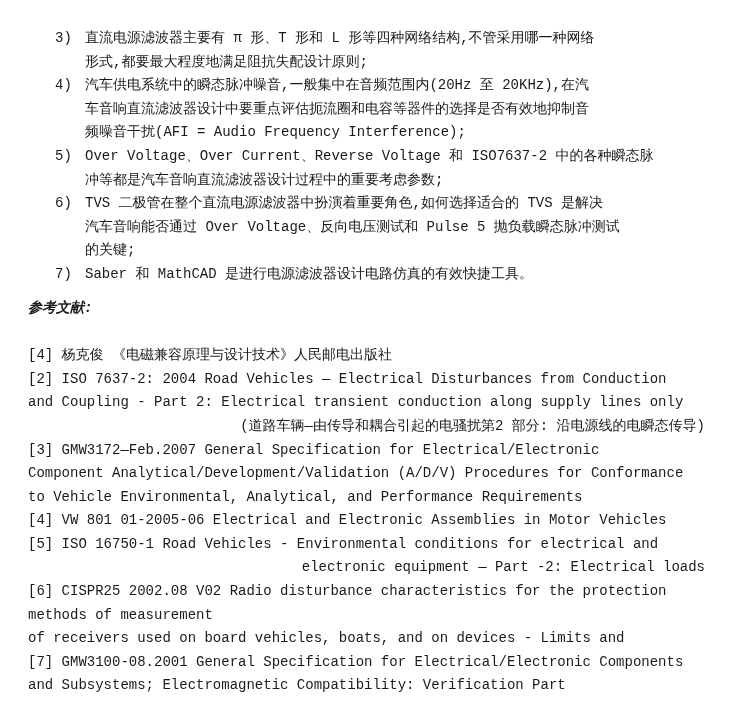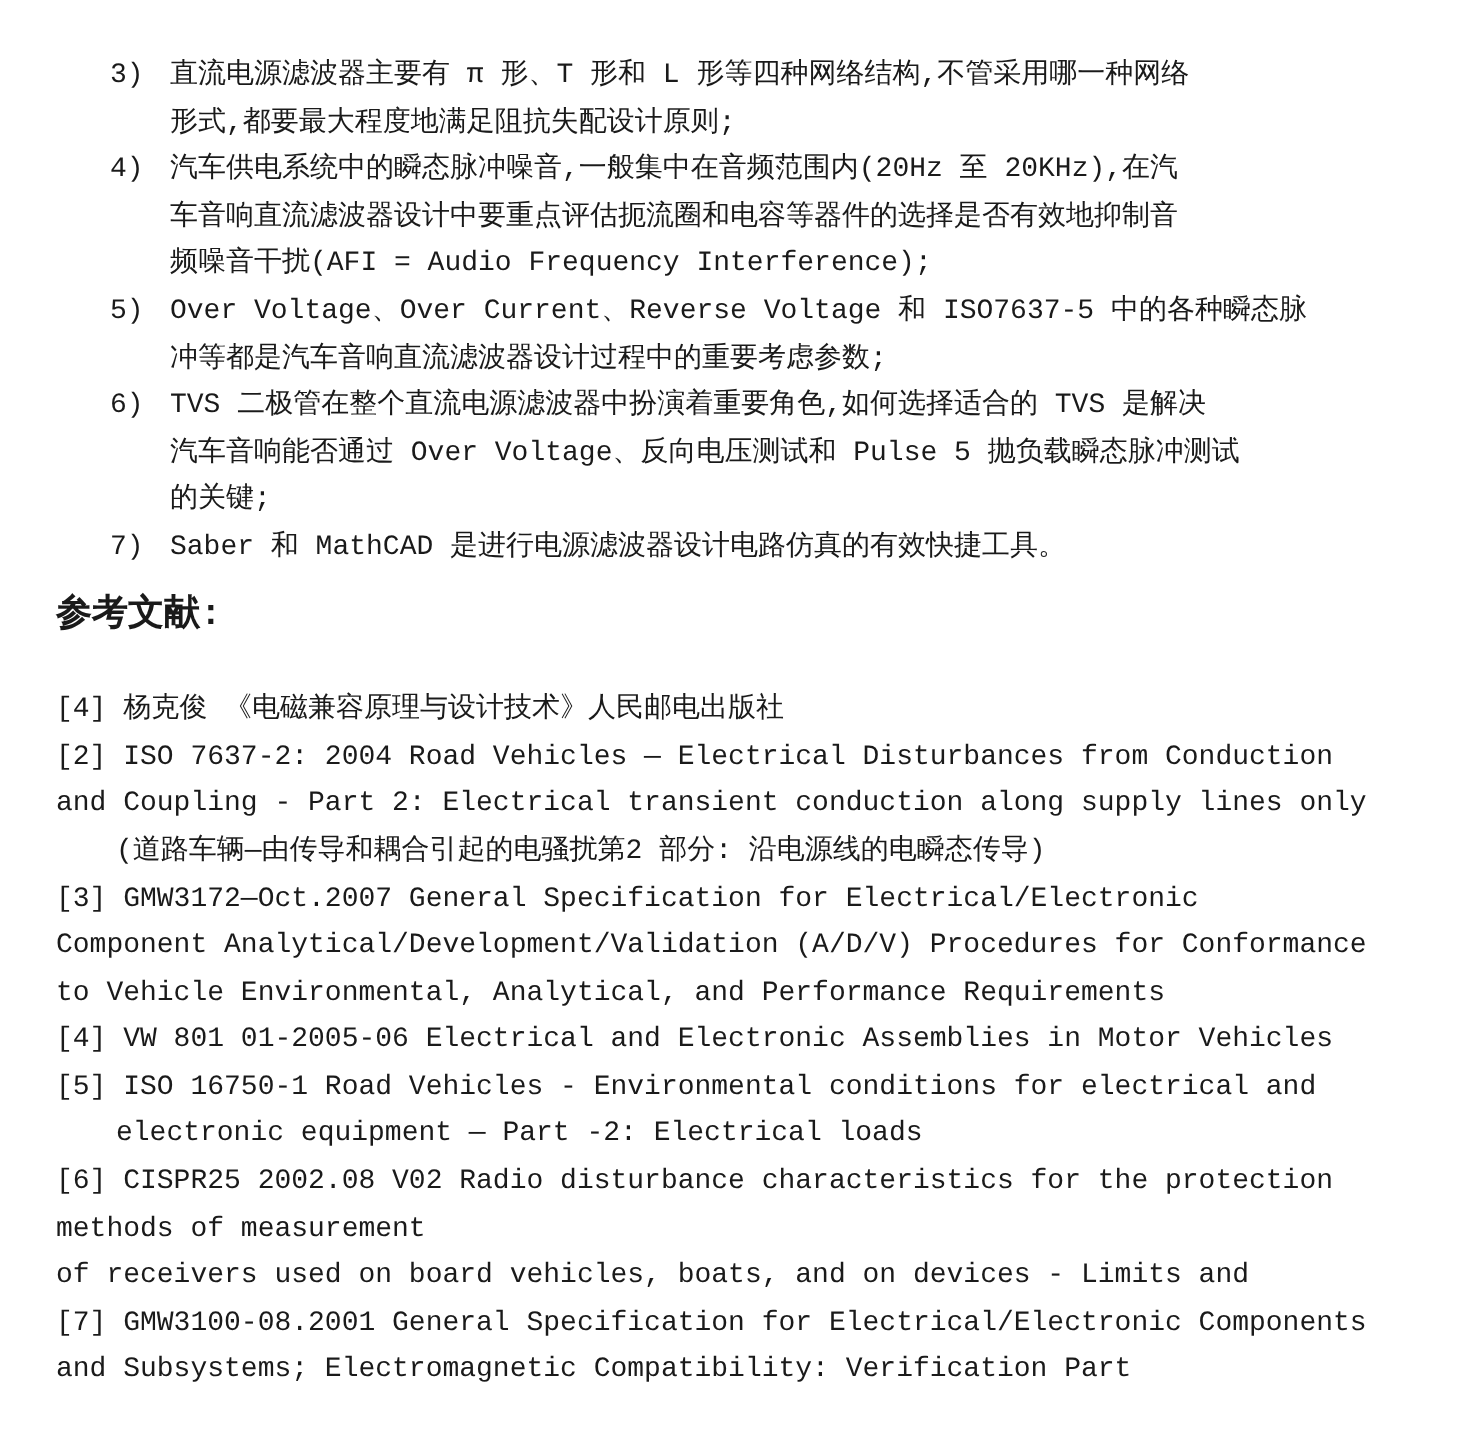--- a/index.html
+++ b/index.html
@@ -40,24 +40,26 @@
     line-height: 23.6px;
   }
   .c-body {
     flex: 1;
     min-width: 0;
   }
   
   .ref-heading {
     font-weight: bold;
     margin: 10px 0 24px 0;
-    font-size: 18px;
+    font-size: 14px;
+    font-style: italic;
   }
   .ref-line.indent-1 {
     padding-left: 30px;
+    text-align: right;
   }
 </style>
 </head>
 <body style="color: rgb(26, 26, 26); background: rgb(255, 255, 255);">
 
 <div class="page">
   <div class="conclusions" id="conclusion-list">
       <div class="c-item">
         <span class="c-num">3)</span>
         <div class="c-body">
@@ -69,21 +71,21 @@
         <span class="c-num">4)</span>
         <div class="c-body">
           <div class="c-line">汽车供电系统中的瞬态脉冲噪音,一般集中在音频范围内(20Hz 至 20KHz),在汽</div>
           <div class="c-line">车音响直流滤波器设计中要重点评估扼流圈和电容等器件的选择是否有效地抑制音</div>
           <div class="c-line">频噪音干扰(AFI = Audio Frequency Interference);</div>
         </div>
       </div>
       <div class="c-item">
         <span class="c-num">5)</span>
         <div class="c-body">
-          <div class="c-line">Over Voltage、Over Current、Reverse Voltage 和 ISO7637-5 中的各种瞬态脉</div>
+          <div class="c-line">Over Voltage、Over Current、Reverse Voltage 和 ISO7637-2 中的各种瞬态脉</div>
           <div class="c-line">冲等都是汽车音响直流滤波器设计过程中的重要考虑参数;</div>
         </div>
       </div>
       <div class="c-item">
         <span class="c-num">6)</span>
         <div class="c-body">
           <div class="c-line">TVS 二极管在整个直流电源滤波器中扮演着重要角色,如何选择适合的 TVS 是解决</div>
           <div class="c-line">汽车音响能否通过 Over Voltage、反向电压测试和 Pulse 5 抛负载瞬态脉冲测试</div>
           <div class="c-line">的关键;</div>
         </div>
@@ -99,21 +101,21 @@
   <div class="references" id="reference-list">
       <div class="ref-item">
         <div class="ref-line indent-0">[4] 杨克俊 《电磁兼容原理与设计技术》人民邮电出版社</div>
       </div>
       <div class="ref-item">
         <div class="ref-line indent-0">[2] ISO 7637-2: 2004 Road Vehicles — Electrical Disturbances from Conduction</div>
         <div class="ref-line indent-0">and Coupling - Part 2: Electrical transient conduction along supply lines only</div>
         <div class="ref-line indent-1">(道路车辆—由传导和耦合引起的电骚扰第2 部分: 沿电源线的电瞬态传导)</div>
       </div>
       <div class="ref-item">
-        <div class="ref-line indent-0">[3] GMW3172—Oct.2007 General Specification for Electrical/Electronic</div>
+        <div class="ref-line indent-0">[3] GMW3172—Feb.2007 General Specification for Electrical/Electronic</div>
         <div class="ref-line indent-0">Component Analytical/Development/Validation (A/D/V) Procedures for Conformance</div>
         <div class="ref-line indent-0">to Vehicle Environmental, Analytical, and Performance Requirements</div>
       </div>
       <div class="ref-item">
         <div class="ref-line indent-0">[4] VW 801 01-2005-06 Electrical and Electronic Assemblies in Motor Vehicles</div>
       </div>
       <div class="ref-item">
         <div class="ref-line indent-0">[5] ISO 16750-1 Road Vehicles - Environmental conditions for electrical and</div>
         <div class="ref-line indent-1">electronic equipment — Part -2: Electrical loads</div>
       </div>

